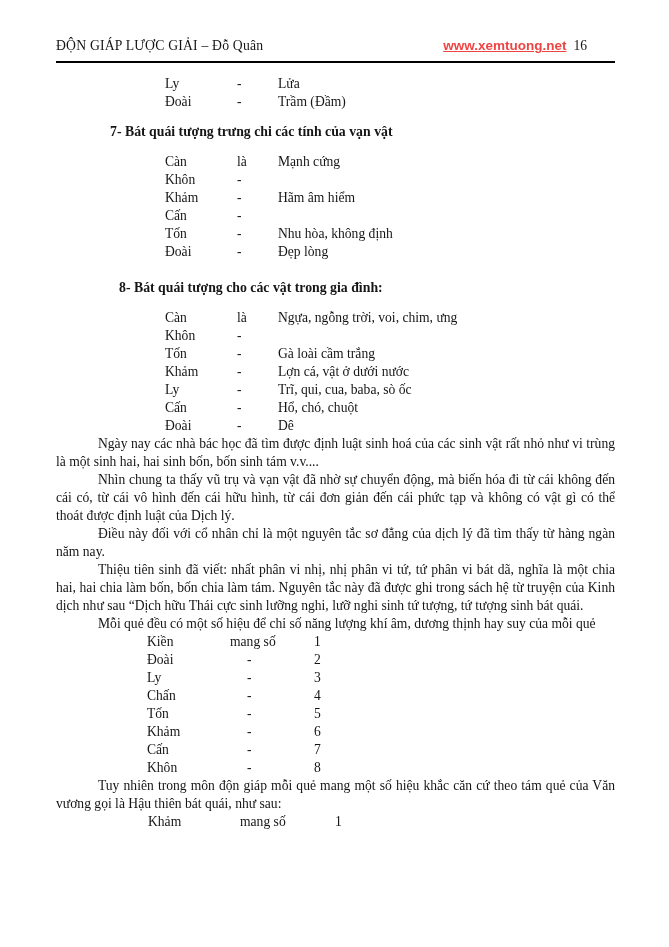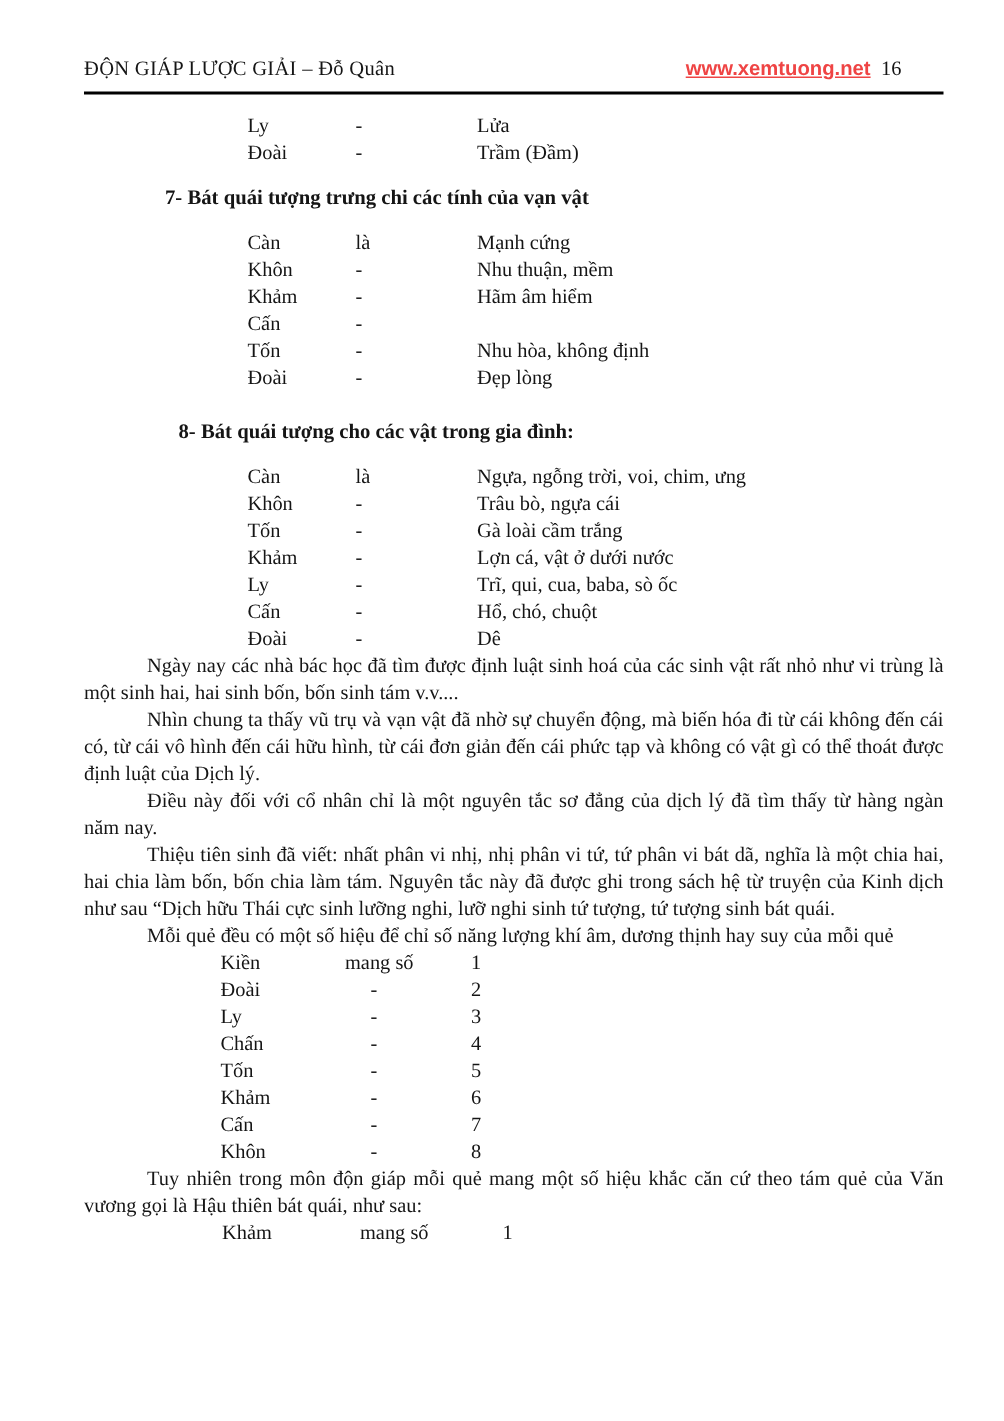--- a/index.html
+++ b/index.html
@@ -5,41 +5,41 @@
   html,body{margin:0;padding:0;background:#ffffff;}
   body{
     width:669px;height:947px;
     color:#151515;
     font-family:"Liberation Serif","DejaVu Serif",serif;
     font-size:13.6px;
   }
   .page{
     box-sizing:border-box;
     width:669px;height:947px;
-    padding:38px 40px 20px 56px;
+    padding:38px 54px 20px 56px;
     overflow:hidden;
     background:#ffffff;
   }
   .header{display:flex;justify-content:space-between;align-items:baseline;}
   .header-title{font-size:13.7px;letter-spacing:.2px;white-space:nowrap;}
   .header-right{display:flex;align-items:baseline;gap:7px;padding-right:28px;}
   .site-link{
     font-family:"Liberation Sans","DejaVu Sans",sans-serif;
     font-weight:bold;font-size:13.5px;
     color:#ef4444;text-decoration:underline;cursor:pointer;
   }
   .page-num{font-size:13.6px;}
   .rule{height:2px;background:#000;margin-top:7px;}
 
   .tbl{margin:0;}
   .tbl-first{margin-top:12px;}
   .row{display:flex;line-height:18px;}
   .row .c-name{margin-left:109px;width:72px;flex:none;}
   .row .c-sep{width:41px;flex:none;}
-  .row .c-desc{flex:1;margin-left:40px;}
+  .row .c-desc{flex:1;}
 
   .heading{font-weight:bold;font-size:13.8px;line-height:18px;margin:12px;padding-left:42px;}
   .heading-8{margin-top:18px;padding-left:51px;}
 
   p.body{margin:0;text-indent:42px;text-align:justify;line-height:18px;}
 
   .numtbl{margin:0;}
   .numrow{display:flex;line-height:18px;}
   .numrow .c-name{margin-left:91px;width:83px;flex:none;}
   .numrow .c-sep{width:84px;flex:none;}
@@ -88,21 +88,20 @@
 
       <div class="row">
         <span class="c-name">Càn</span>
         <span class="c-sep">là</span>
         <span class="c-desc">Mạnh cứng</span>
       </div>
 
       <div class="row">
         <span class="c-name">Khôn</span>
         <span class="c-sep">-</span>
-        <span class="c-desc">Nhu thuận, mềm</span>
       </div>
 
       <div class="row">
         <span class="c-name">Khảm</span>
         <span class="c-sep">-</span>
         <span class="c-desc">Hãm âm hiểm</span>
       </div>
 
       <div class="row">
         <span class="c-name">Cấn</span>
@@ -128,21 +127,20 @@
 
       <div class="row">
         <span class="c-name">Càn</span>
         <span class="c-sep">là</span>
         <span class="c-desc">Ngựa, ngỗng trời, voi, chim, ưng</span>
       </div>
 
       <div class="row">
         <span class="c-name">Khôn</span>
         <span class="c-sep">-</span>
-        <span class="c-desc">Trâu bò, ngựa cái</span>
       </div>
 
       <div class="row">
         <span class="c-name">Tốn</span>
         <span class="c-sep">-</span>
         <span class="c-desc">Gà loài cầm trắng</span>
       </div>
 
       <div class="row">
         <span class="c-name">Khảm</span>

